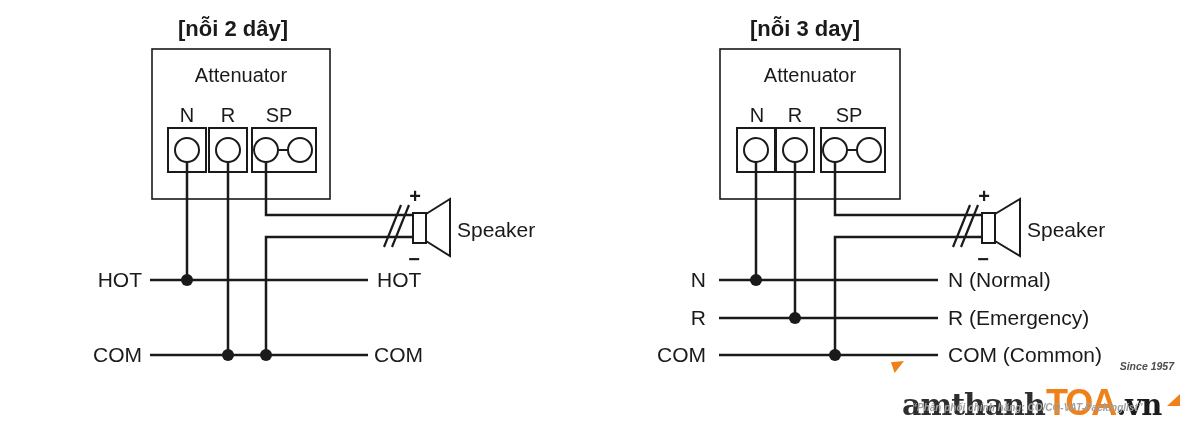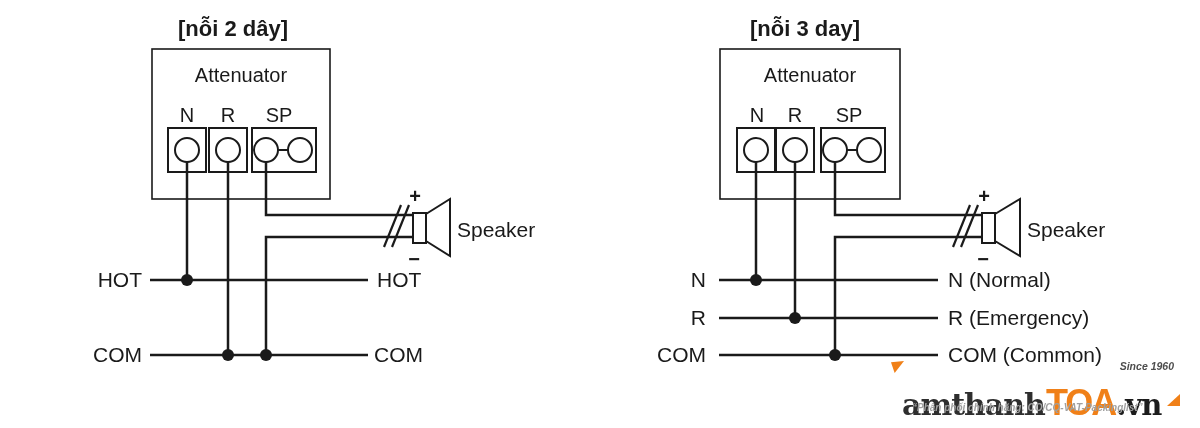--- a/index.html
+++ b/index.html
@@ -36,21 +36,21 @@
            font-size:10px;font-style:italic;font-weight:bold;color:#a0a0a0;white-space:nowrap;}
   .corner{position:absolute;right:10px;top:38px;width:13px;height:12px;background:#f08018;
           clip-path:polygon(100% 0,100% 100%,0 100%);}
 </style>
 </head>
 <body>
 
 <div id="canvas">
 
   <div class="watermark">
-    <div class="since">Since 1960</div>
+    <div class="since">Since 1957</div>
     <span class="wedge"></span>
     <div class="brand">
       <span class="brand-dark">amthanh</span>
       <span class="brand-orange">TOA</span>
       <span class="brand-suffix">.vn</span>
     </div>
     <div class="tagline">“Phân phối chính hãng: CO/CQ-VAT-Packinglist”</div>
     <span class="corner"></span>
   </div>
 

